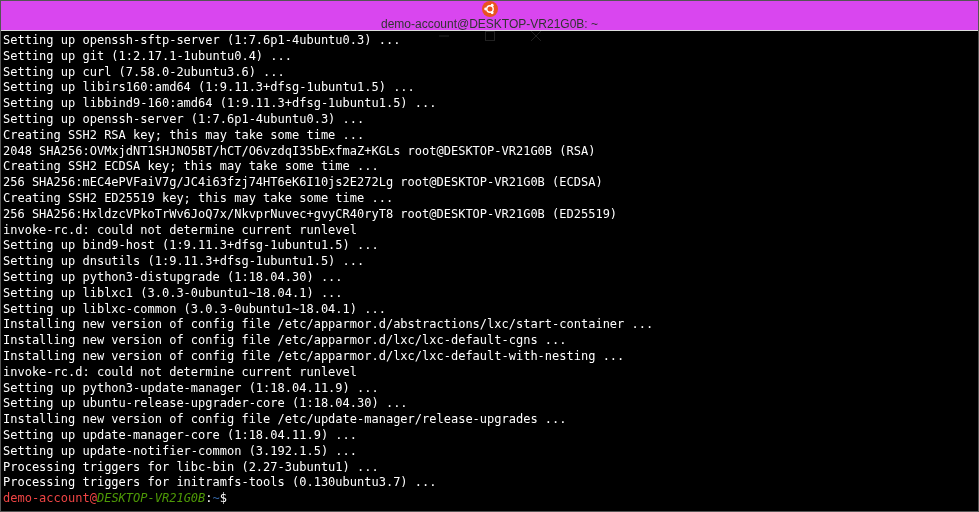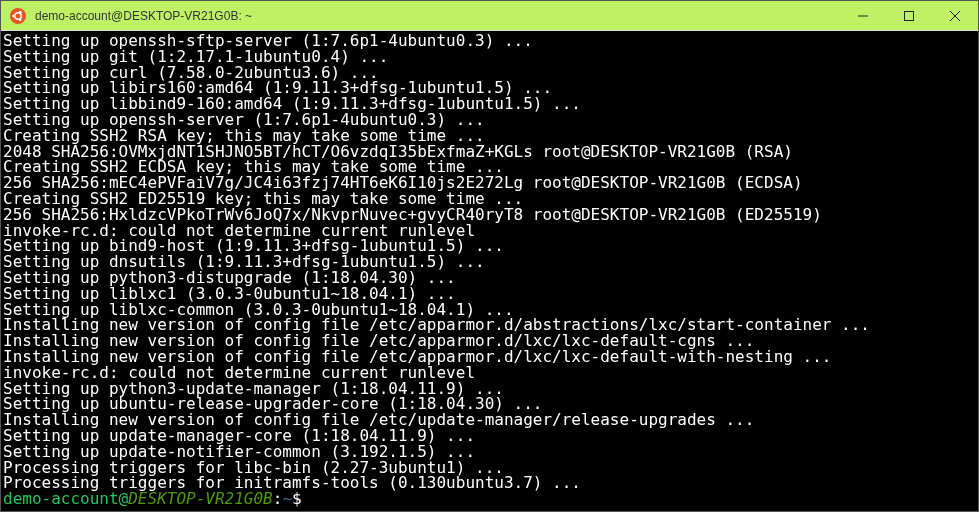--- a/index.html
+++ b/index.html
@@ -6,24 +6,25 @@
   body {
     width: 979px;
     height: 512px;
     background: #fff;
     font-family: "Segoe UI", Tahoma, sans-serif;
     overflow: hidden;
     border: 1px solid #555;
   }
   .titlebar {
     height: 30px;
-    background: #bef264;
+    background: #d946ef;
     display: flex;
     align-items: center;
     border-bottom: 1px solid #ddd;
+    flex-direction: column;
   }
   .titlebar .icon {
     width: 18px;
     height: 18px;
     margin: 0 8px 0 8px;
     display: flex;
     align-items: center;
     justify-content: center;
   }
   .titlebar .title {
@@ -45,28 +46,28 @@
     font-size: 10px;
     color: #222;
   }
   .titlebar .ctrl svg { display:block; }
   .terminal {
     width: 100%;
     height: calc(100% - 30px);
     background: #000;
     color: #fff;
     font-family: "Consolas", "DejaVu Sans Mono", monospace;
-    font-size: 16px;
+    font-size: 12px;
     line-height: 15.8px;
     padding: 2px 4px 16px 2px;
     white-space: pre;
     overflow: hidden;
   }
   .line { display:block; }
-  .prompt-user { color: #22c55e; } 
+  .prompt-user { color: #ef4444; } 
   .prompt-host { color: #4e9a06; font-style: italic; }
   .prompt-colon { color: #ffffff; }
   .prompt-path { color: #3465a4; } 
   .prompt-dollar { color: #ffffff; }
 </style>
 </head>
 <body>
 
 <div class="titlebar">
   <span class="icon">

